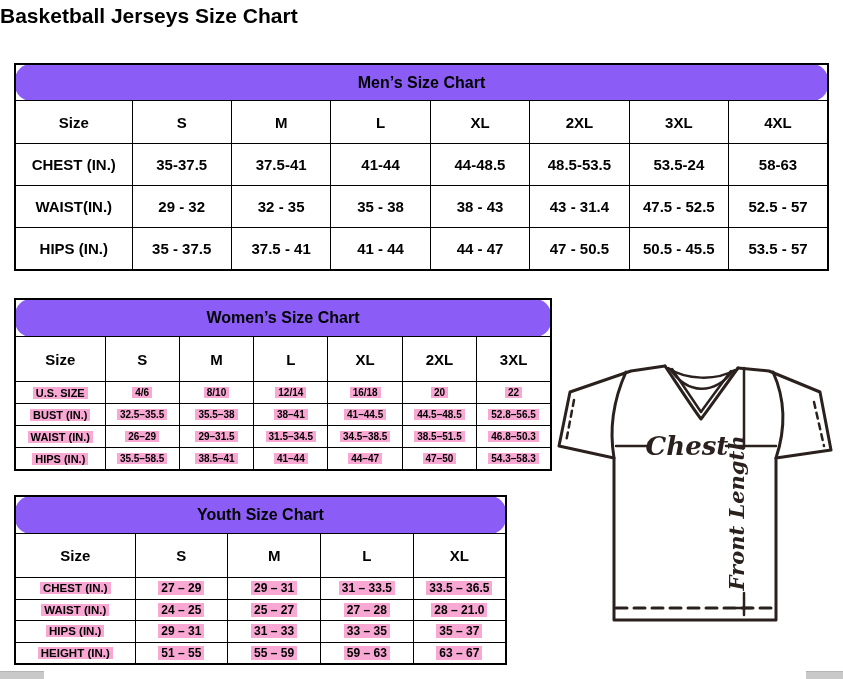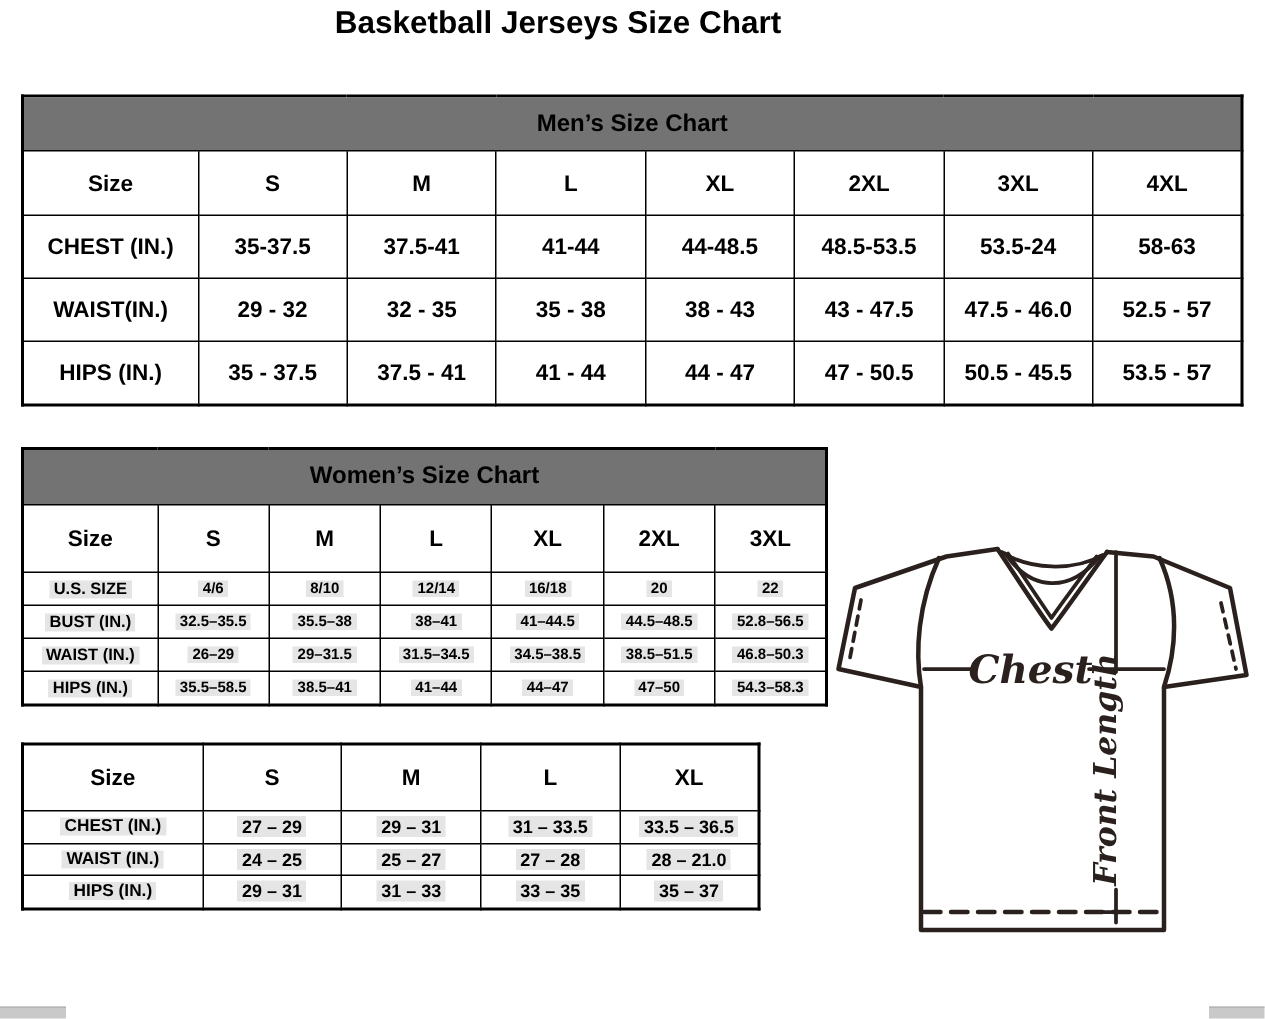--- a/index.html
+++ b/index.html
@@ -6,59 +6,60 @@
   body{
     position:relative;
     width:843px;height:679px;
     background:#ffffff;
     font-family:"Liberation Sans",sans-serif;
     color:#000;
     overflow:hidden;
   }
   .page-title{
     position:absolute;top:4px;left:0;width:744px;
-    text-align:center;font-size:21px;font-weight:bold;color:#000;
+    text-align:left;font-size:21px;font-weight:bold;color:#000;
   }
   table.size-table{
     position:absolute;
     border-collapse:collapse;
     table-layout:fixed;
     border:2px solid #000;
     background:#fff;
   }
   .size-table th,.size-table td{
     border:1px solid #000;
     text-align:center;vertical-align:middle;
     font-weight:bold;color:#000;
     padding:0;overflow:hidden;white-space:nowrap;
   }
   .size-table th.banner{
-    background:#737373;
+    background:#8b5cf6;
     font-size:16px;
+    border-radius:16px;
   }
   
   #men{left:14px;top:63px;width:815px;}
   #men th.banner{height:35px;}
   #men tr.cols th{height:42px;font-size:15px;}
   #men tr.data td{height:41px;font-size:15px;}
   
   #women{left:14px;top:298px;width:538px;}
   #women th.banner{height:36px;}
   #women tr.cols th{height:44px;font-size:15px;}
   #women tr.data td{height:21px;font-size:10px;}
   #women tr.data td.rowlabel{font-size:11px;}
   
   #youth{left:14px;top:495px;width:493px;}
   #youth th.banner{height:36px;}
   #youth tr.cols th{height:43px;font-size:15px;}
   #youth tr.data td{height:20.5px;font-size:12px;}
   #youth tr.data td.rowlabel{font-size:11.5px;}
   
   table.shaded tr.data .hl{
-    background:#e5e5e5;
+    background:#f9a8d4;
     padding:0 3px;
     text-align:right;
   }
   .jersey-wrap{
     position:absolute;left:556px;top:358px;width:284px;height:270px;
   }
   .jersey-wrap svg{display:block;}
   .scroll-frag{
     position:absolute;height:8px;top:671px;
     background:#c9c9c9;border-top:1px solid #b5b5b5;
@@ -100,22 +101,22 @@
         <td><span class="hl">48.5-53.5</span></td>
         <td><span class="hl">53.5-24</span></td>
         <td><span class="hl">58-63</span></td>
       </tr>
       <tr class="data">
         <td class="rowlabel"><span class="hl">WAIST(IN.)</span></td>
         <td><span class="hl">29 - 32</span></td>
         <td><span class="hl">32 - 35</span></td>
         <td><span class="hl">35 - 38</span></td>
         <td><span class="hl">38 - 43</span></td>
-        <td><span class="hl">43 - 47.5</span></td>
-        <td><span class="hl">47.5 - 46.0</span></td>
+        <td><span class="hl">43 - 31.4</span></td>
+        <td><span class="hl">47.5 - 52.5</span></td>
         <td><span class="hl">52.5 - 57</span></td>
       </tr>
       <tr class="data">
         <td class="rowlabel"><span class="hl">HIPS (IN.)</span></td>
         <td><span class="hl">35 - 37.5</span></td>
         <td><span class="hl">37.5 - 41</span></td>
         <td><span class="hl">41 - 44</span></td>
         <td><span class="hl">44 - 47</span></td>
         <td><span class="hl">47 - 50.5</span></td>
         <td><span class="hl">50.5 - 45.5</span></td>
@@ -180,20 +181,23 @@
       </tr>
     </tbody>
   </table>
 
 <table class="size-table shaded" id="youth">
   <colgroup>
       <col style="width:120px">
       <col span="4">
     </colgroup>
 <tbody>
+      <tr>
+        <th class="banner" colspan="5">Youth Size Chart</th>
+      </tr>
       <tr class="cols">
         <th>Size</th>
         <th>S</th>
         <th>M</th>
         <th>L</th>
         <th>XL</th>
       </tr>
       <tr class="data">
         <td class="rowlabel"><span class="hl">CHEST (IN.)</span></td>
         <td><span class="hl">27 – 29</span></td>
@@ -208,20 +212,27 @@
         <td><span class="hl">27 – 28</span></td>
         <td><span class="hl">28 – 21.0</span></td>
       </tr>
       <tr class="data">
         <td class="rowlabel"><span class="hl">HIPS (IN.)</span></td>
         <td><span class="hl">29 – 31</span></td>
         <td><span class="hl">31 – 33</span></td>
         <td><span class="hl">33 – 35</span></td>
         <td><span class="hl">35 – 37</span></td>
       </tr>
+      <tr class="data">
+        <td class="rowlabel"><span class="hl">HEIGHT (IN.)</span></td>
+        <td><span class="hl">51 – 55</span></td>
+        <td><span class="hl">55 – 59</span></td>
+        <td><span class="hl">59 – 63</span></td>
+        <td><span class="hl">63 – 67</span></td>
+      </tr>
     </tbody>
   </table>
 
 <div class="jersey-wrap">
   <svg width="284" height="270" viewBox="0 0 284 270">
     <g stroke="#2a211e" fill="none" stroke-linejoin="round" stroke-linecap="round">
 
       <path stroke-width="3" d="M109,8 L75,13 L14,34 L3,88 L58,100 L58,262 L220,262 L220,100 L275,92 L264,34 L213,13 L182,10"></path>
 
       <path stroke-width="3" d="M109,8 C125,32 140,55 145,61 C150,55 166,32 182,10"></path>

